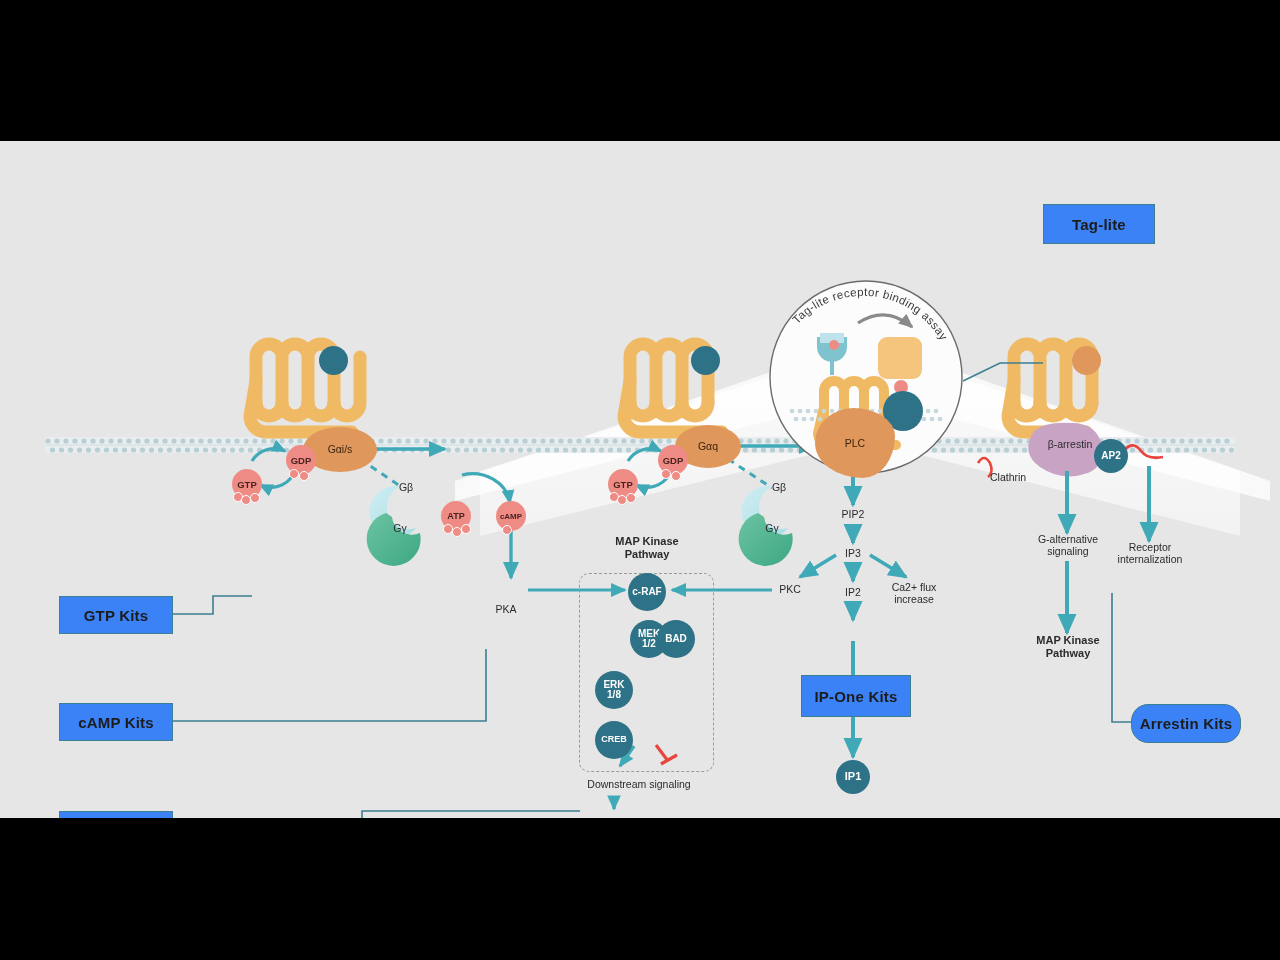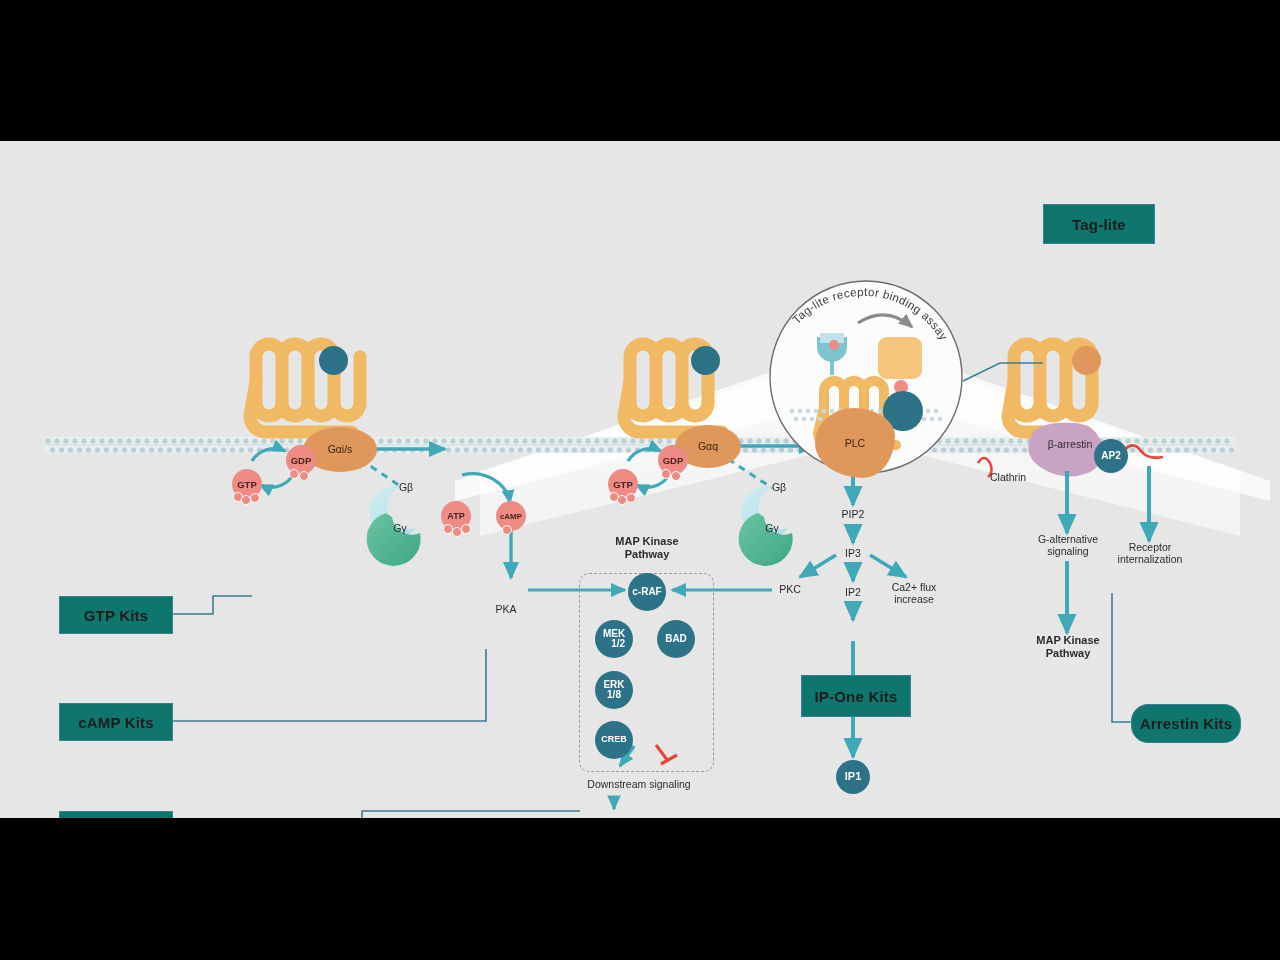--- a/index.html
+++ b/index.html
@@ -3,21 +3,21 @@
 <meta charset="utf-8">
 <style>
   html,body{margin:0;padding:0;background:#000;}
   body{width:1280px;height:960px;overflow:hidden;font-family:"Liberation Sans",sans-serif;}
   #stage{position:relative;width:1280px;height:960px;background:#000;}
   #canvas{position:absolute;left:0;top:141px;width:1280px;height:677px;background:#e6e6e6;overflow:hidden;}
   .bar{position:absolute;left:0;width:1280px;background:#000;}
   #bar-top{top:0;height:141px;}
   #bar-bottom{top:818px;height:142px;}
 
-  .kitbox{position:absolute;border:1.5px solid #3c7e92;background:#0f766e;
+  .kitbox{position:absolute;border:1.5px solid #3c7e92;background:#3b82f6;
           display:flex;align-items:center;justify-content:center;
           font-weight:bold;font-size:15px;color:#1c1c1c;letter-spacing:.2px;}
 
   .lbl{position:absolute;font-size:10.5px;color:#2b2b2b;text-align:center;line-height:1.18;white-space:pre-line;}
   .lbl.b{font-weight:bold;font-size:11px;}
 
   .node{position:absolute;border-radius:50%;background:#2e7287;color:#fff;
         display:flex;align-items:center;justify-content:center;text-align:center;
         font-weight:bold;font-size:10px;line-height:1.05;}
 
@@ -582,21 +582,21 @@
     <div class="node" style="left:836px;top:619px;width:34px;height:34px;font-size:11px;">
       <span>IP1</span>
     </div>
 
     <div class="lbl b" style="left:592px;top:394px;width:110px;">MAP Kinase
 Pathway</div>
 
     <div class="node" style="left:628px;top:432px;width:38px;height:38px;">
       <span>c-RAF</span>
     </div>
-    <div class="node" style="left:595px;top:479px;width:38px;height:38px;white-space:pre-line;text-align:right;">
+    <div class="node" style="left:630px;top:479px;width:38px;height:38px;white-space:pre-line;">
       <span>MEK
 1/2</span>
     </div>
     <div class="node" style="left:657px;top:479px;width:38px;height:38px;">
       <span>BAD</span>
     </div>
     <div class="node" style="left:595px;top:530px;width:38px;height:38px;white-space:pre-line;">
       <span>ERK
 1/8</span>
     </div>

